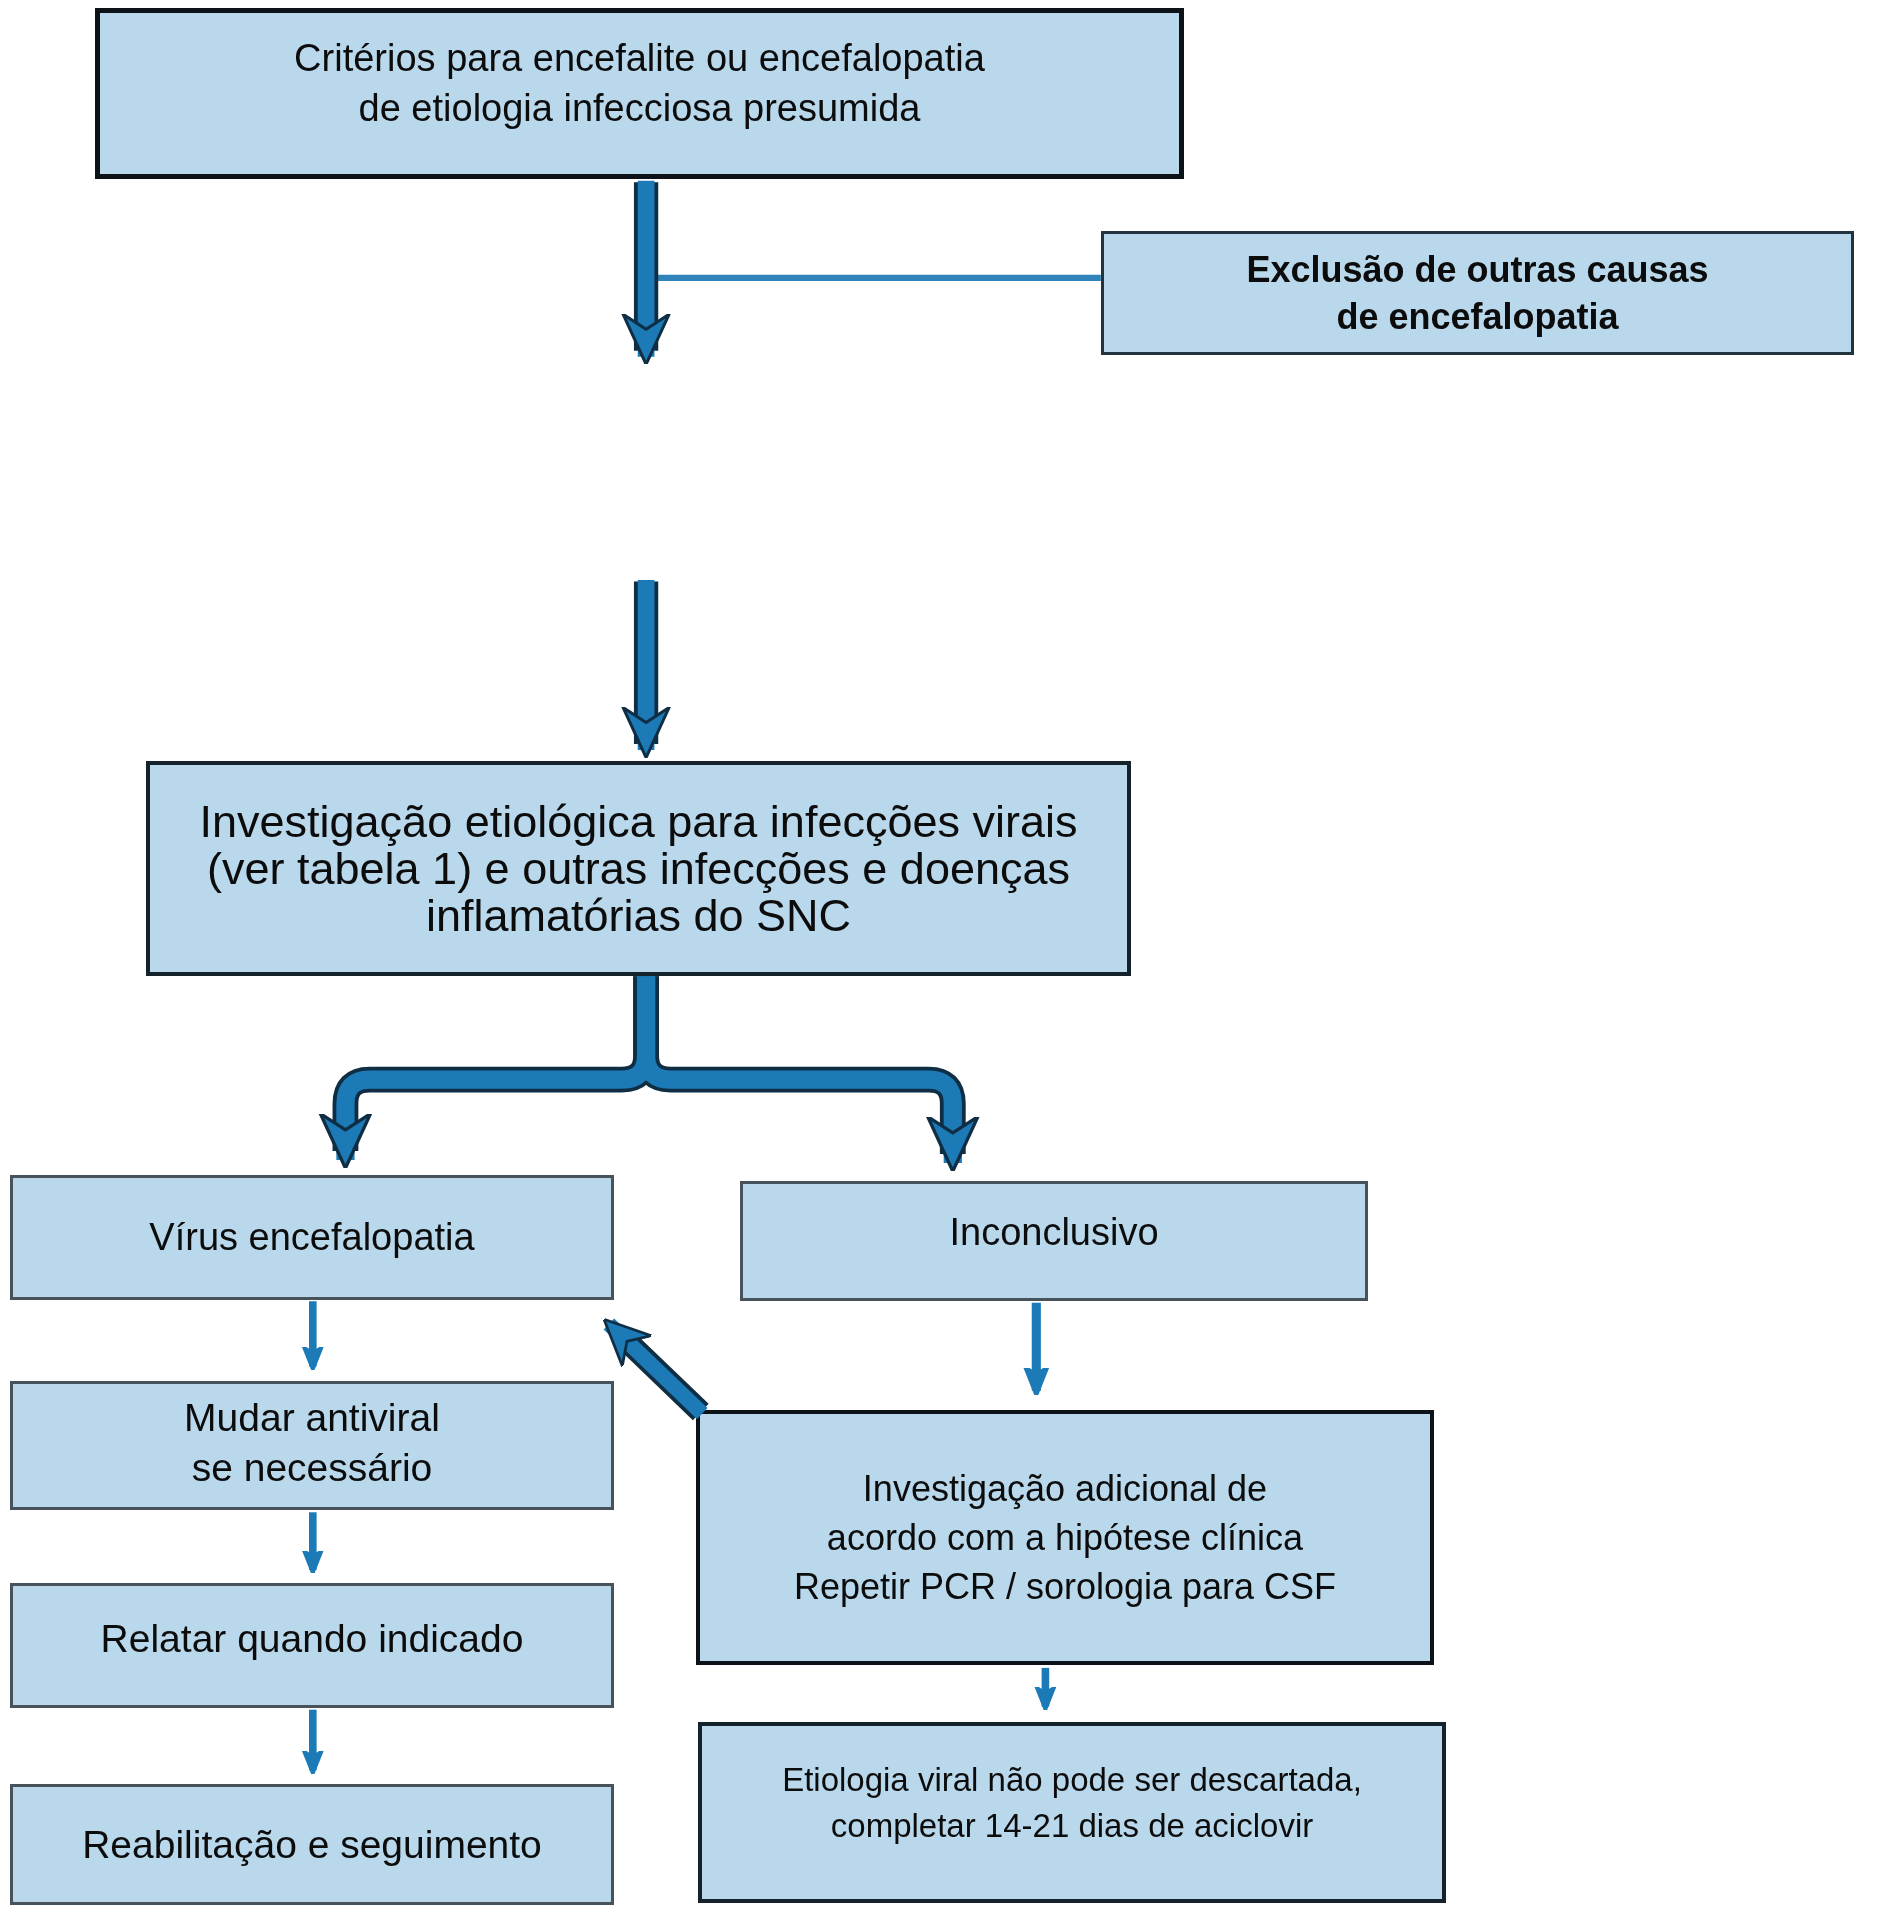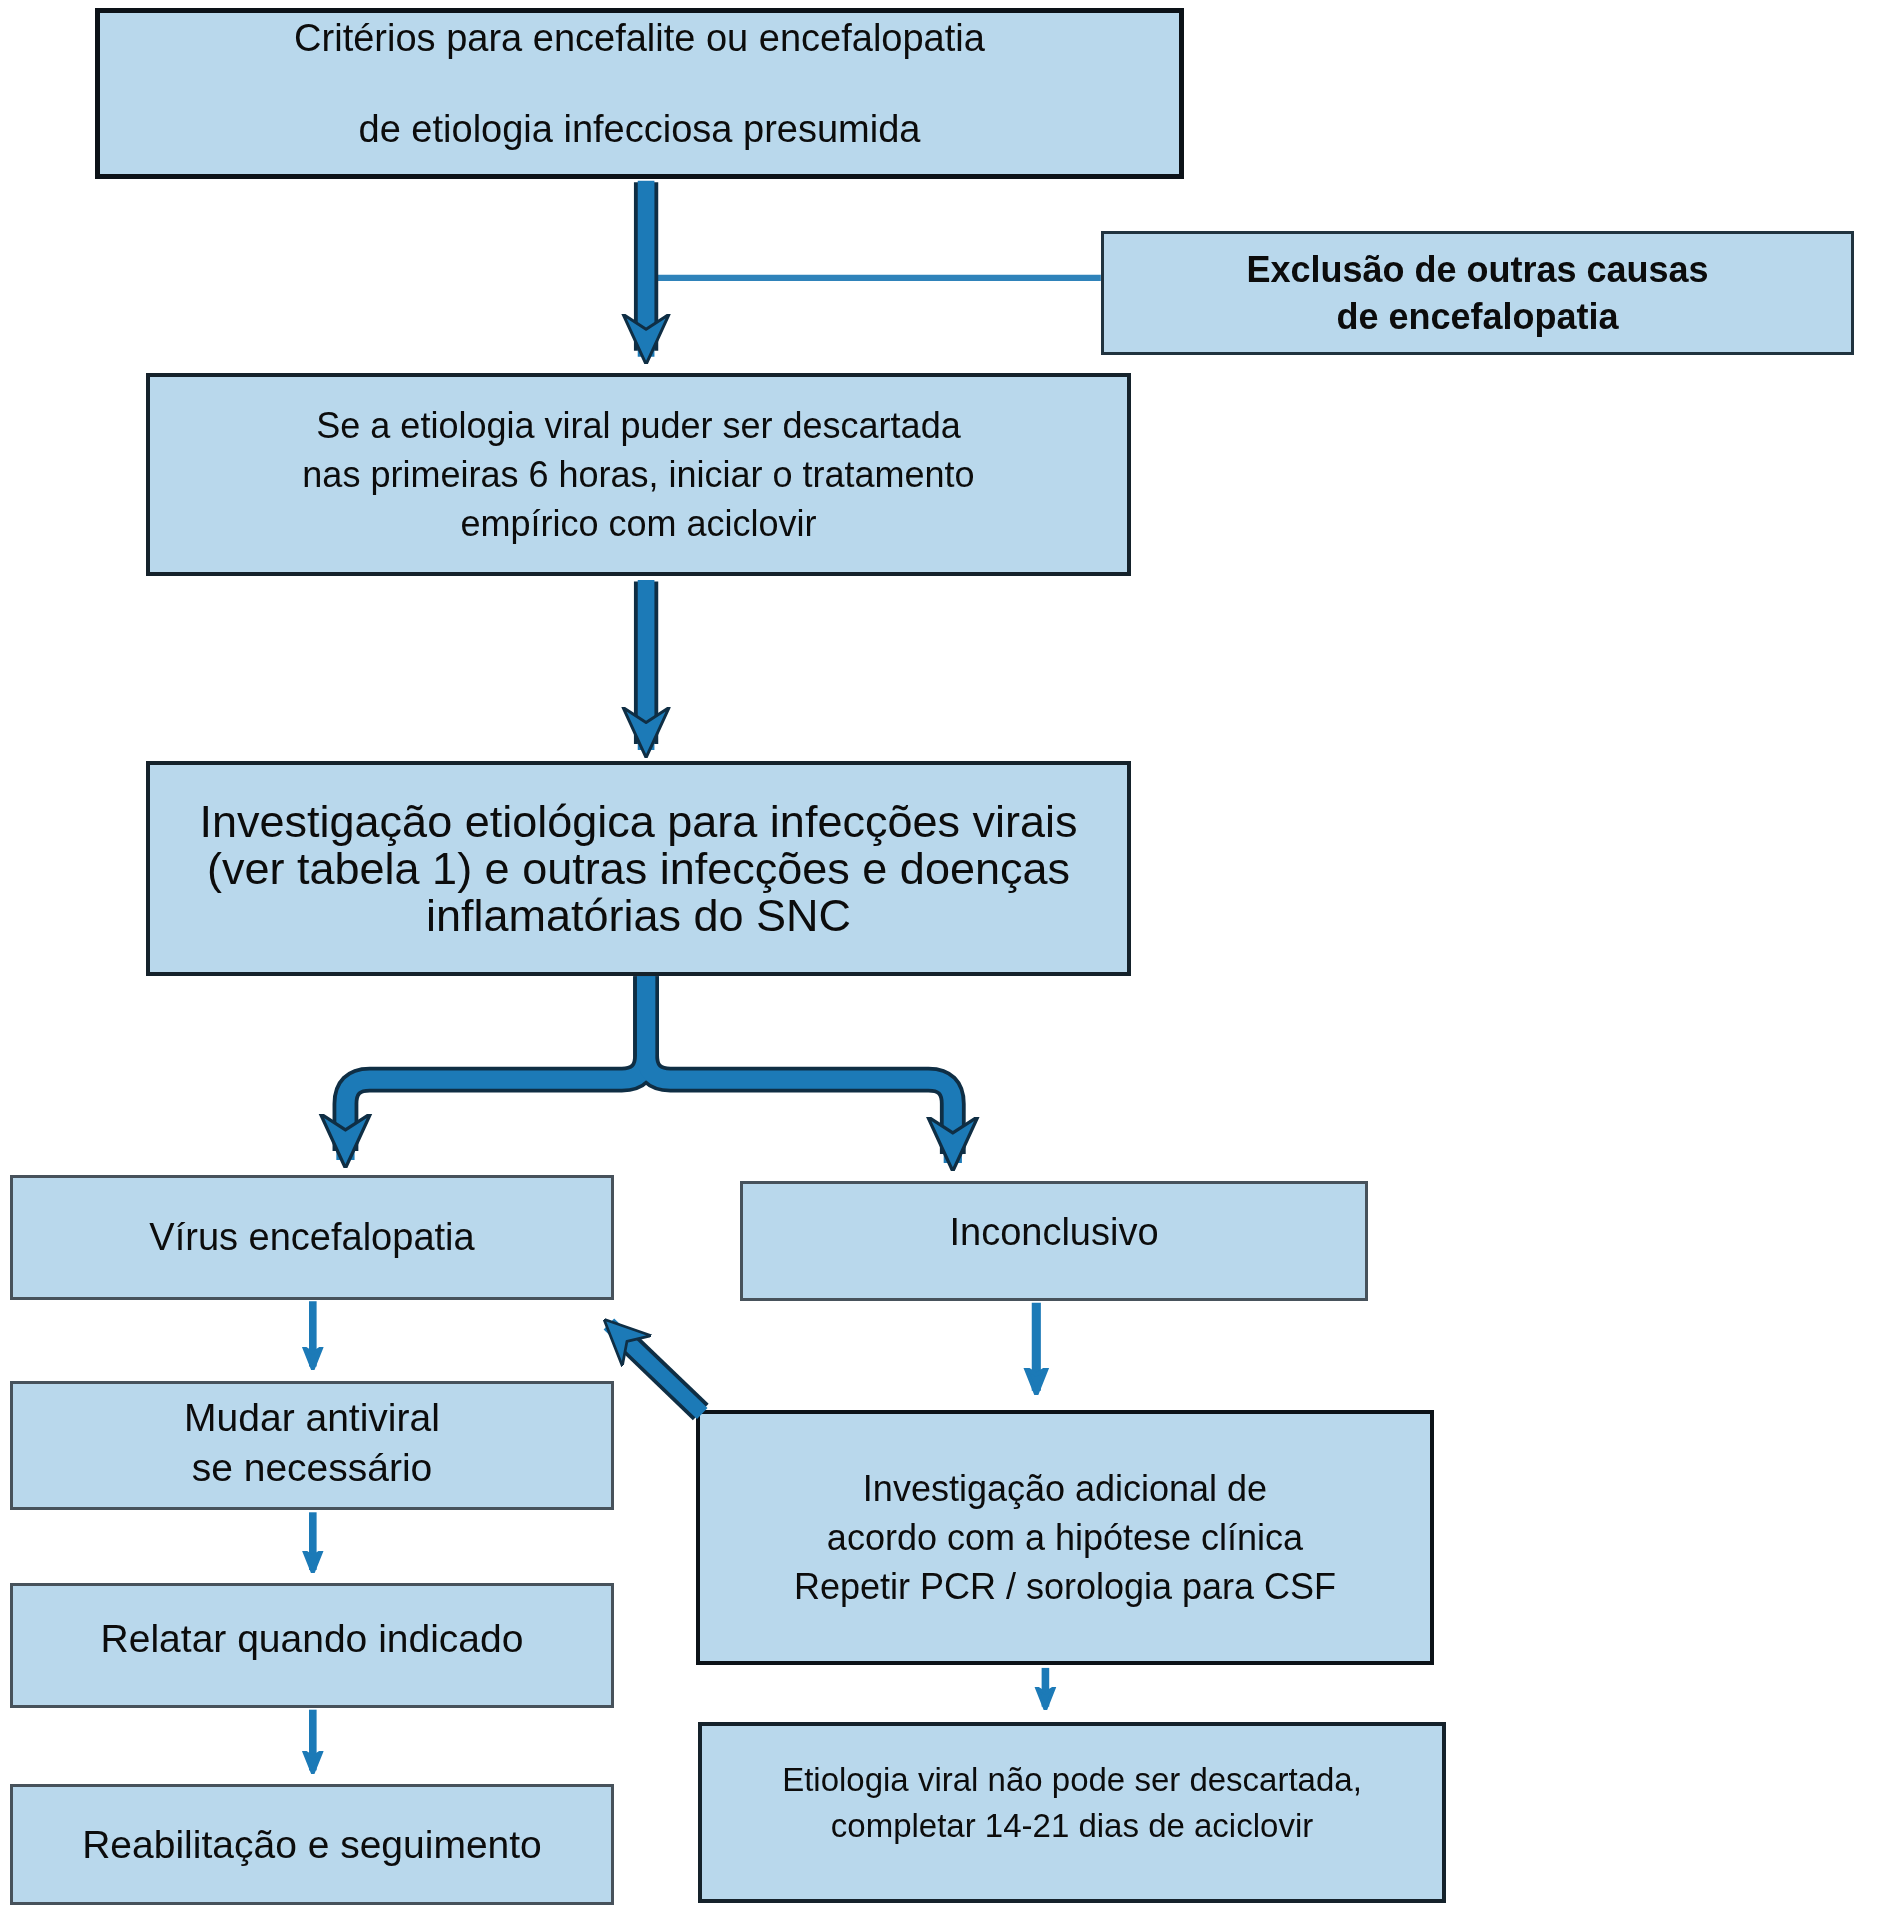--- a/index.html
+++ b/index.html
@@ -9,21 +9,21 @@
   }
   html,body{margin:0;padding:0;}
   body{background:var(--bg);font-family:"Liberation Sans","DejaVu Sans",sans-serif;}
   #canvas{position:relative;width:1898px;height:1923px;background:var(--bg);overflow:hidden;}
   .node{
     position:absolute;background:var(--box-fill);color:var(--text);
     display:flex;flex-direction:column;justify-content:center;align-items:center;
     text-align:center;box-sizing:border-box;
   }
   .line{white-space:nowrap;}
-  #node-criteria{left:95px;top:7.6px;width:1089px;height:171px;border:5.3px solid var(--border-black);font-size:38px;line-height:50px;padding-bottom:20px;justify-content:space-between;}
+  #node-criteria{left:95px;top:7.6px;width:1089px;height:171px;border:5.3px solid var(--border-black);font-size:38px;line-height:50px;padding-bottom:20px;}
   #node-exclusion{left:1101px;top:231px;width:753px;height:124px;border:3.8px solid var(--border-exclusion);font-size:36px;line-height:47px;font-weight:bold;}
   #node-empirical{left:146px;top:373px;width:985px;height:203px;border:4.6px solid var(--border-dark);font-size:36px;line-height:49px;}
   #node-investigation{left:146px;top:761px;width:985px;height:215px;border:4.6px solid var(--border-dark);font-size:45px;line-height:47px;}
   #node-virus{left:10px;top:1175px;width:604px;height:125px;border:3.8px solid var(--border-gray);font-size:38px;}
   #node-inconclusive{left:700px;top:1181px;width:628px;height:120px;border:3.8px solid var(--border-gray);font-size:38px;padding-bottom:18px;margin-left:40px;}
   #node-mudar{left:10px;top:1381px;width:604px;height:129px;border:3.8px solid var(--border-gray);font-size:39px;line-height:50px;padding-bottom:6px;}
   #node-relatar{left:10px;top:1583px;width:604px;height:125px;border:3.8px solid var(--border-gray);font-size:39px;padding-bottom:13.7px;}
   #node-rehab{left:10px;top:1784px;width:604px;height:121px;border:3.8px solid var(--border-gray);font-size:39px;}
   #node-additional{left:696px;top:1410px;width:738px;height:255px;border:4.6px solid var(--border-black);font-size:36px;line-height:49px;}
   #node-etiologia{left:698px;top:1722px;width:748px;height:181px;border:4.6px solid var(--border-dark);font-size:33px;line-height:46px;padding-bottom:20px;}
@@ -40,25 +40,20 @@
   <div class="node" id="node-criteria">
     <div class="line">Critérios para encefalite ou encefalopatia</div>
     <div class="line">de etiologia infecciosa presumida</div>
   </div>
 
   <div class="node" id="node-exclusion">
     <div class="line">Exclusão de outras causas</div>
     <div class="line">de encefalopatia</div>
   </div>
 
-  <div class="node" id="node-empirical">
-    <div class="line">Se a etiologia viral puder ser descartada</div>
-    <div class="line">nas primeiras 6 horas, iniciar o tratamento</div>
-    <div class="line">empírico com aciclovir</div>
-  </div>
 
   <div class="node" id="node-investigation">
     <div class="line">Investigação etiológica para infecções virais</div>
     <div class="line">(ver tabela 1) e outras infecções e doenças</div>
     <div class="line">inflamatórias do SNC</div>
   </div>
 
   <div class="node" id="node-virus">
     <div class="line">Vírus encefalopatia</div>
   </div>

